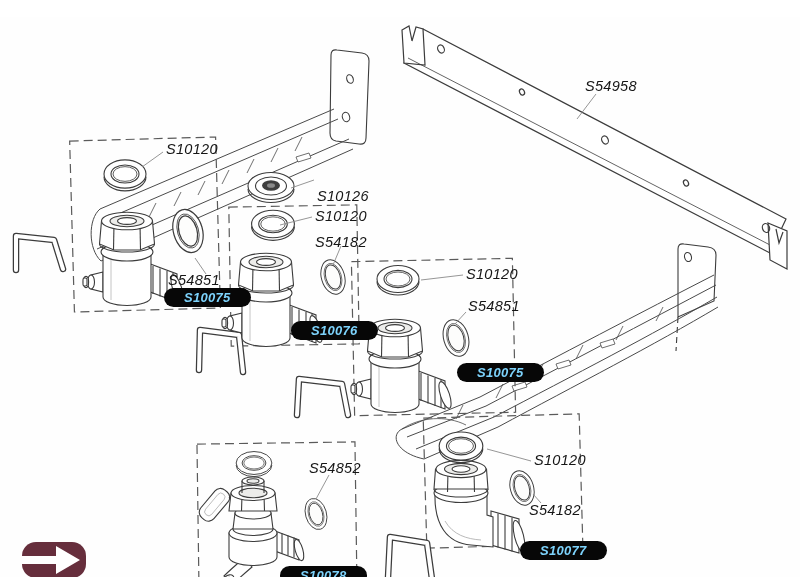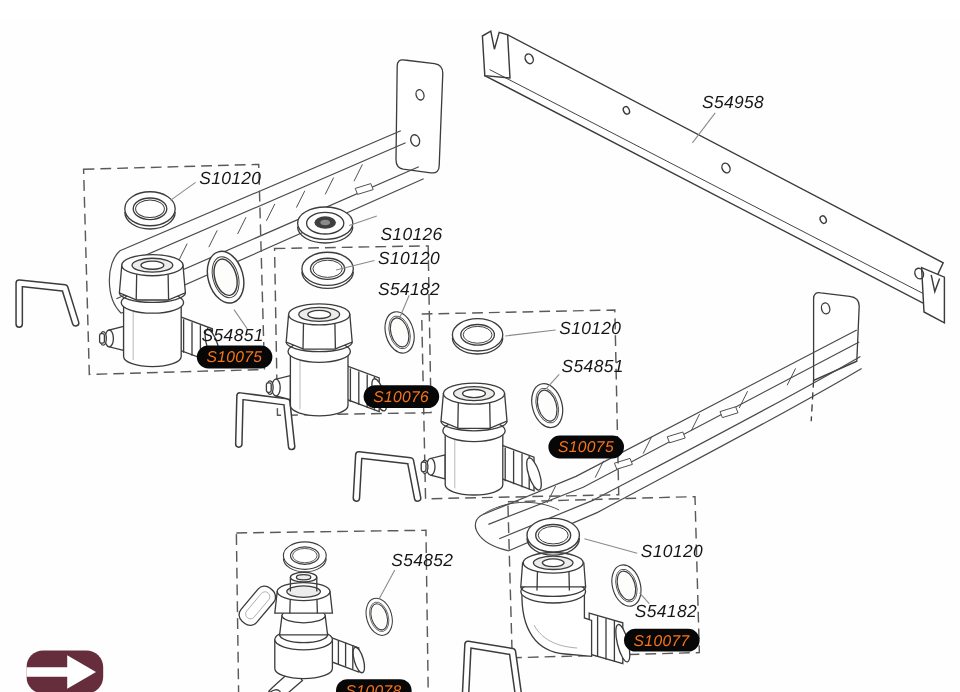--- a/index.html
+++ b/index.html
@@ -4,22 +4,22 @@
 <style>
   html,body{margin:0;padding:0;background:#fff;}
   body{width:800px;height:577px;overflow:hidden;font-family:"Liberation Sans",sans-serif;}
   .stage{position:relative;width:800px;height:577px;background:#fefefe;margin-top:17px;}
   svg.art{position:absolute;left:0;top:0;}
   .plabel{
     position:absolute;font-style:italic;font-size:14.5px;line-height:15px;
     color:#161616;letter-spacing:.3px;white-space:nowrap;
   }
   .pbadge{
-    position:absolute;background:#070707;color:#f97316;font-weight:normal;font-style:italic;
-    font-size:13px;line-height:15px;padding:2px 8px;border-radius:10px;white-space:nowrap;
+    position:absolute;background:#070707;color:#7dd3fc;font-weight:bold;font-style:italic;
+    font-size:13px;line-height:15px;padding:2px 20px;border-radius:10px;white-space:nowrap;
     letter-spacing:.3px;
   }
   .logo{position:absolute;left:22px;top:520px;display:flex;align-items:center;gap:3px;}
   .logo-text{font-weight:bold;font-size:44px;line-height:44px;letter-spacing:-2px;color:#662e3c;}
 </style>
 </head>
 <body>
 
 <div class="stage">
 
@@ -244,28 +244,28 @@
   </g>
 </svg>
 
 <div class="plabel" style="left:585px;top:62px;">S54958</div>
 <div class="plabel" style="left:166px;top:125px;">S10120</div>
 <div class="plabel" style="left:317px;top:172px;">S10126</div>
 <div class="plabel" style="left:315px;top:192px;">S10120</div>
 <div class="plabel" style="left:315px;top:218px;">S54182</div>
 <div class="plabel" style="left:168px;top:256px;">S54851</div>
 <div class="pbadge" style="left:164px;top:271px;">S10075</div>
-<div class="pbadge" style="left:303px;top:304px;">S10076</div>
+<div class="pbadge" style="left:291px;top:304px;">S10076</div>
 <div class="plabel" style="left:466px;top:250px;">S10120</div>
 <div class="plabel" style="left:468px;top:282px;">S54851</div>
 <div class="pbadge" style="left:457px;top:346px;">S10075</div>
 <div class="plabel" style="left:534px;top:436px;">S10120</div>
 <div class="plabel" style="left:529px;top:486px;">S54182</div>
-<div class="pbadge" style="left:520px;top:507px;">S10077</div>
-<div class="plabel" style="left:326px;top:444px;">S54852</div>
+<div class="pbadge" style="left:520px;top:524px;">S10077</div>
+<div class="plabel" style="left:309px;top:444px;">S54852</div>
 <div class="pbadge" style="left:280px;top:549px;">S10078</div>
 
 <div class="logo">
   <svg width="66" height="46" viewBox="0 0 66 46">
     <rect x="0" y="5" width="64" height="36" rx="14" fill="#662e3c"></rect>
     <path d="M0,19 L34,19 L34,9 L58,23 L34,37 L34,27 L0,27 Z" fill="#ffffff"></path>
   </svg>
 </div>
 
 </div>

